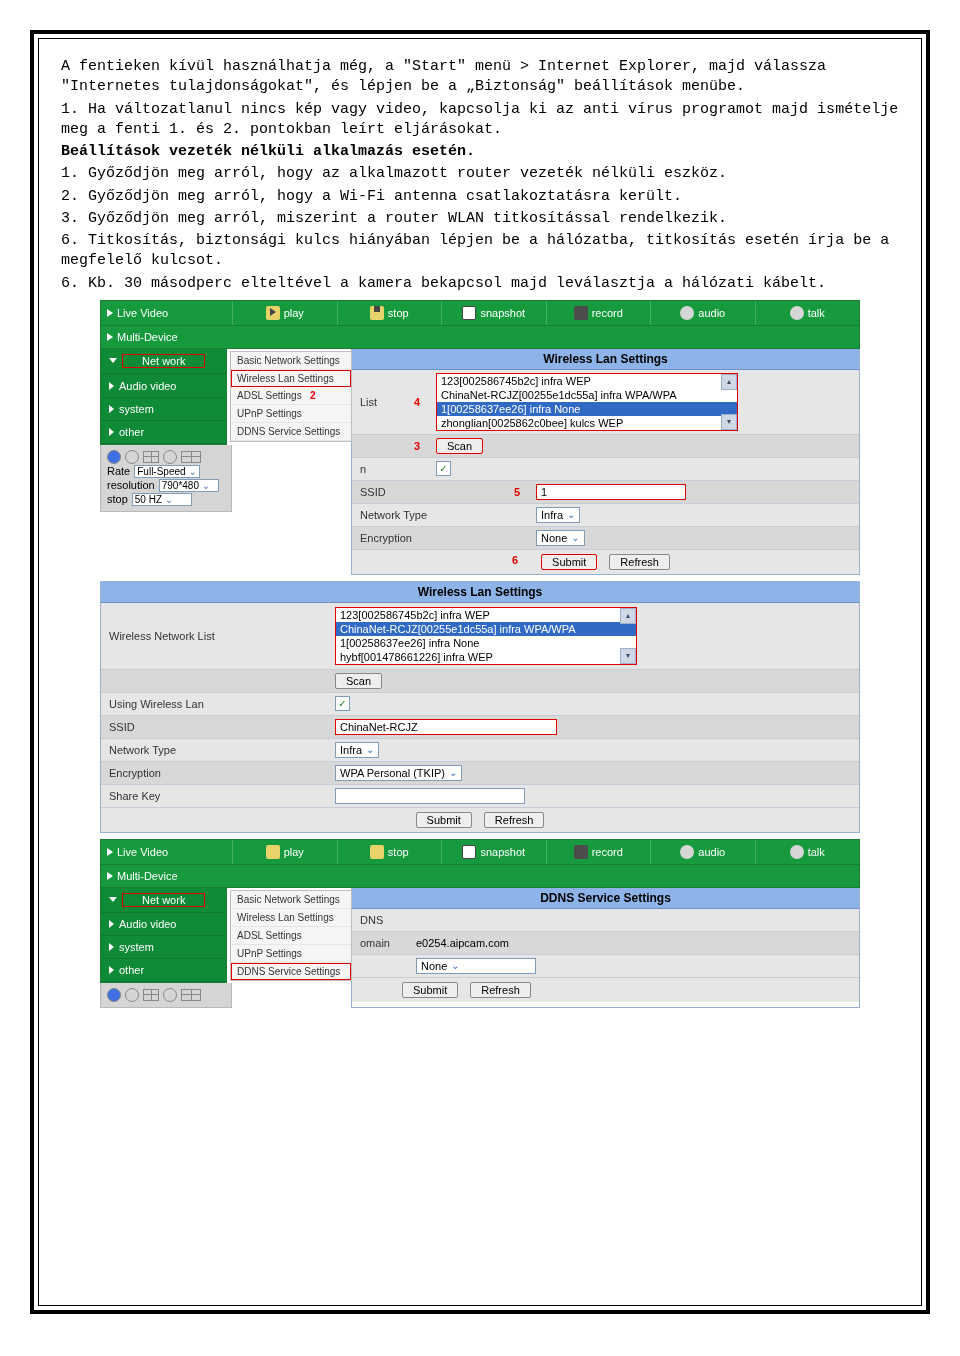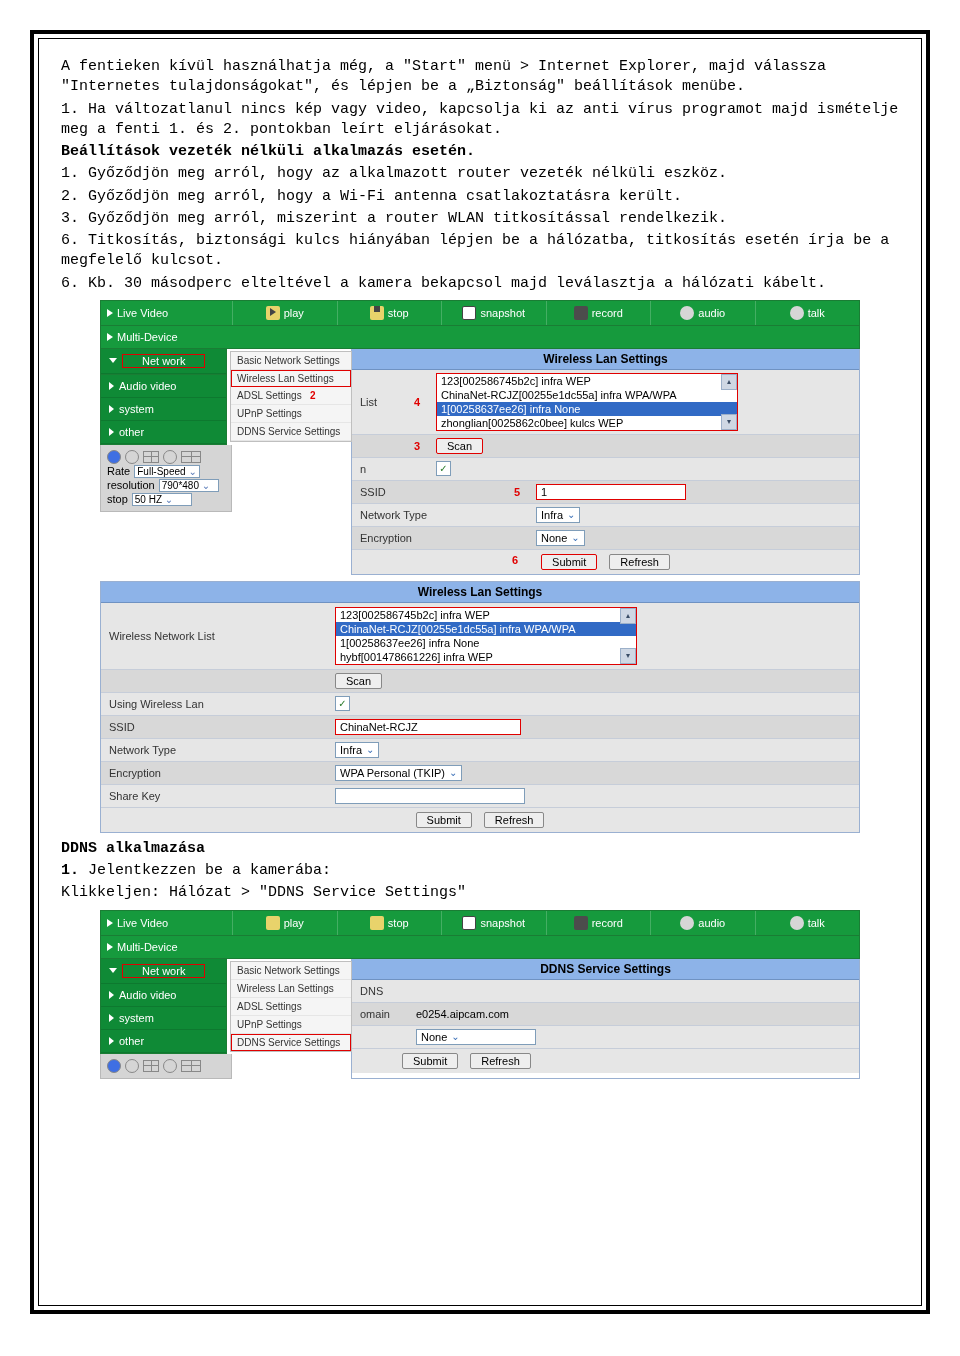--- a/index.html
+++ b/index.html
@@ -414,21 +414,21 @@
           </div>
           <div class="form-row">
             <div class="lbl">Using Wireless Lan</div>
             <div class="val">
                 <span class="check">✓</span>
               </div>
           </div>
           <div class="form-row alt">
             <div class="lbl">SSID</div>
             <div class="val">
-                <input class="txt-input" style="width: 186px; border: 1px solid rgb(224, 0, 0);" value="ChinaNet-RCJZ">
+                <input class="txt-input" style="width: 222px; border: 1px solid rgb(224, 0, 0);" value="ChinaNet-RCJZ">
               </div>
           </div>
           <div class="form-row">
             <div class="lbl">Network Type</div>
             <div class="val">
                 <span class="select-box">
                   <span>Infra</span>
                   <span class="chev">⌄</span>
                 </span>
               </div>
@@ -448,25 +448,20 @@
                 <input class="txt-input" style="width: 190px;">
               </div>
           </div>
           <div class="btn-row">
             <span class="btn">Submit</span>
             <span class="btn">Refresh</span>
           </div>
         </div>
       </div>
 
-      <div class="body-text" style="margin-top:6px">
-        <p class="center-bold">DDNS alkalmazása</p>
-        <p><span class="bold">1.</span><span> Jelentkezzen be a kamerába:</span></p>
-        <p>Klikkeljen: Hálózat &gt; "DDNS Service Settings"</p>
-      </div>
 
       <div class="shot shot3">
         <div class="toolbar">
           <div class="tb-side">
               <span class="tri"></span>
               <span>Live Video</span>
             </div>
           <div class="tb-btn">
               <span class="tb-icon"></span>
               <span>play</span>

